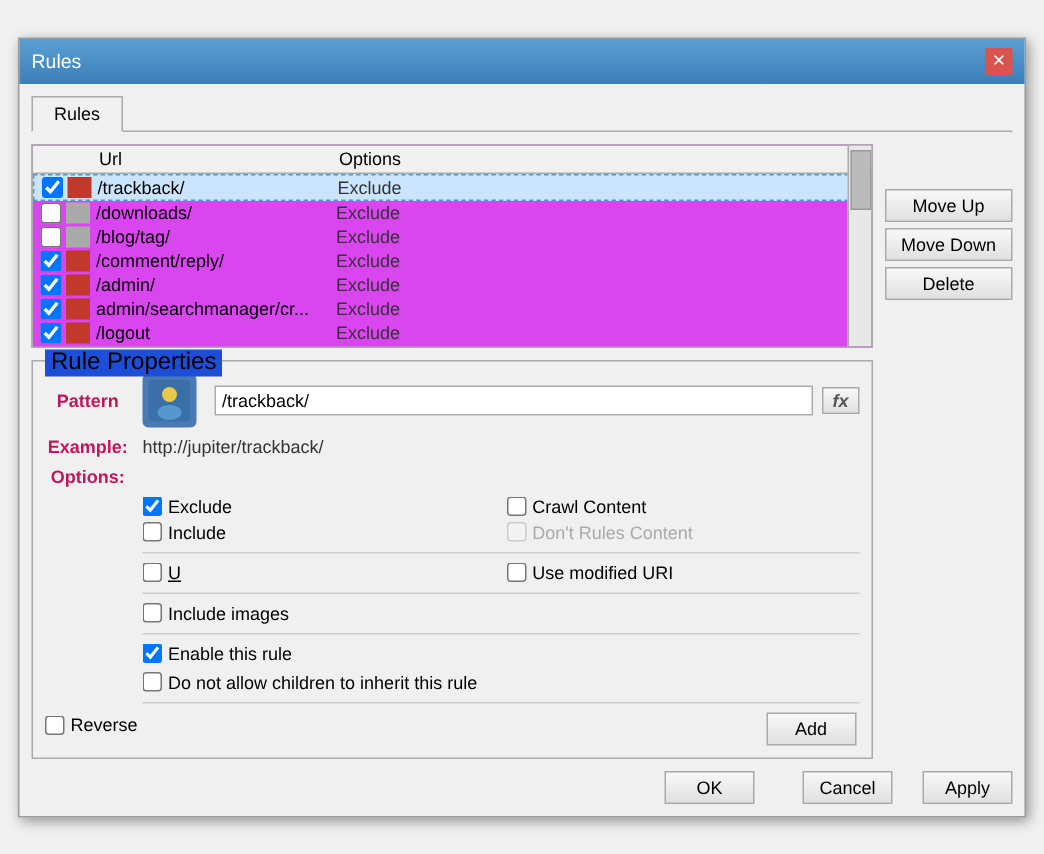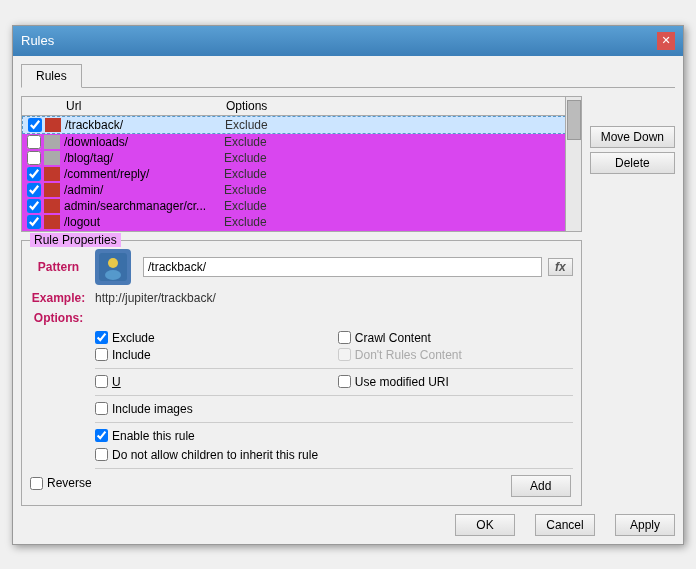--- a/index.html
+++ b/index.html
@@ -153,23 +153,23 @@
       border: 1px solid #aaa;
       padding: 8px;
       margin-top: 4px;
       position: relative;
       background: #f0f0f0;
     }
     .group-label {
       position: absolute;
       top: -8px;
       left: 8px;
-      background: #f0abfc;
+      background: #1d4ed8;
       padding: 0 4px;
-      font-size: 12px;
+      font-size: 16px;
     }
     .prop-row {
       display: flex;
       align-items: center;
       margin-bottom: 6px;
     }
     .prop-label {
       width: 65px;
       text-align: center;
       padding-right: 8px;
@@ -429,24 +429,25 @@
             <div class="single-check" style="margin-left:0;">
               <input type="checkbox" id="chk-reverse" style="">
               <label for="chk-reverse">Reverse</label>
             </div>
             <button class="btn" style="min-width:60px;margin-right:2px;">Add</button>
           </div>
         </div>
       </div>
 
       <div class="right-section">
+        <button class="btn">Move Up</button>
         <button class="btn">Move Down</button>
         <button class="btn">Delete</button>
       </div>
     </div>
 
     <div class="bottom-buttons">
       <button class="btn" style="min-width:60px;">OK</button>
-      <button class="btn" style="min-width:60px;">Cancel</button>
+      <button class="btn" style="min-width:60px;margin-left:12px;">Cancel</button>
       <button class="btn" style="min-width:60px;">Apply</button>
     </div>
   </div>
 </div>
 
 </body></html>

